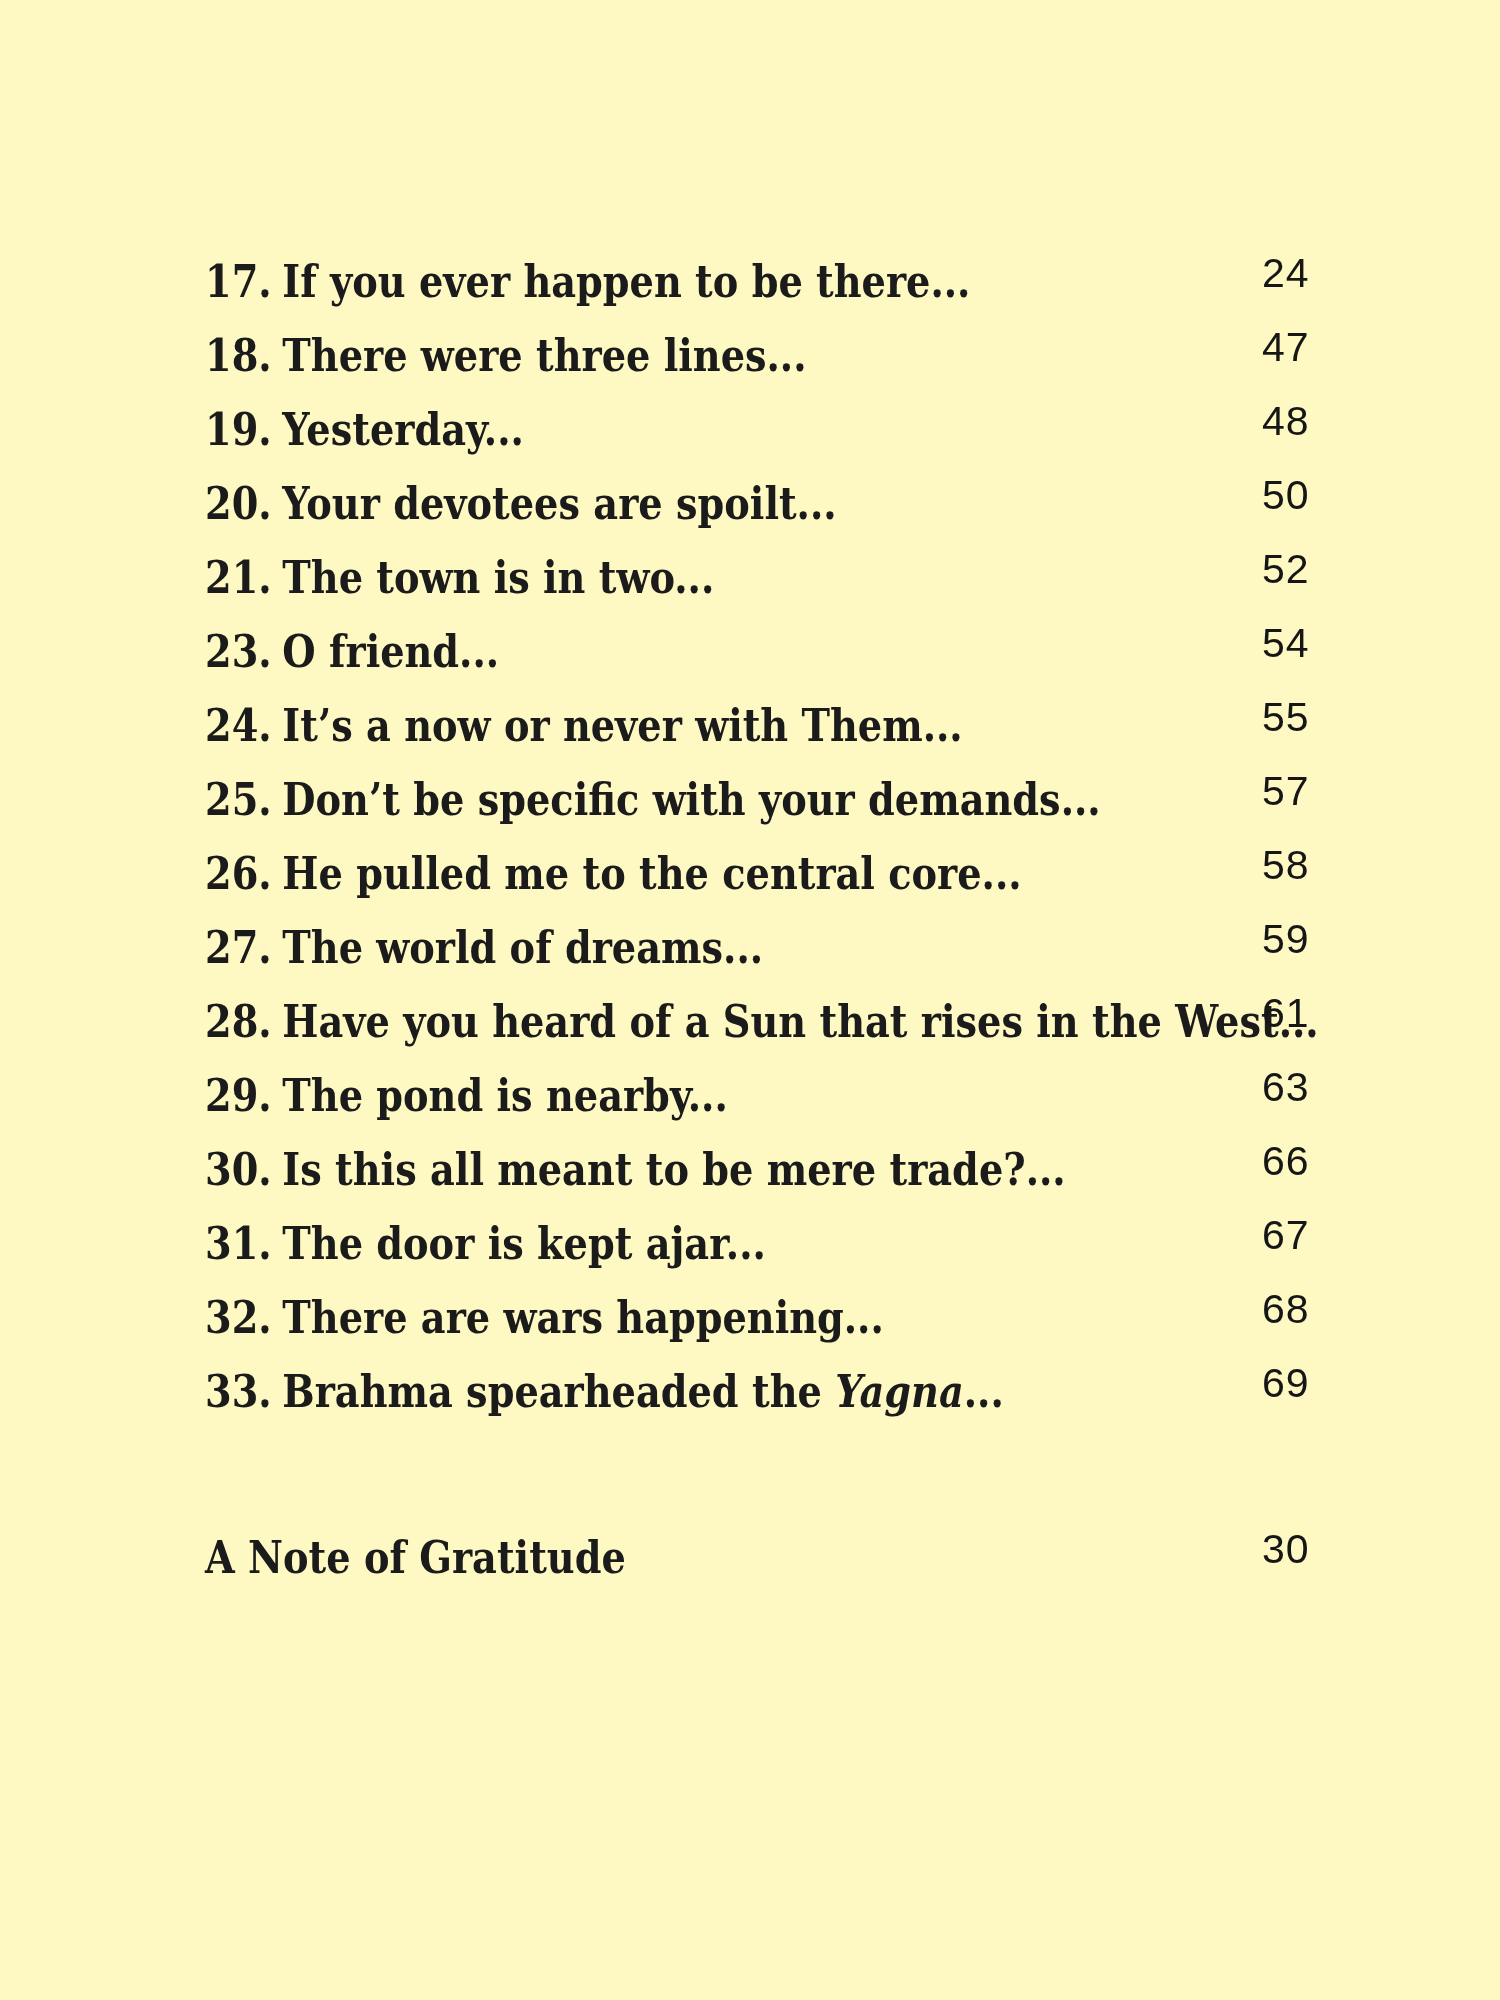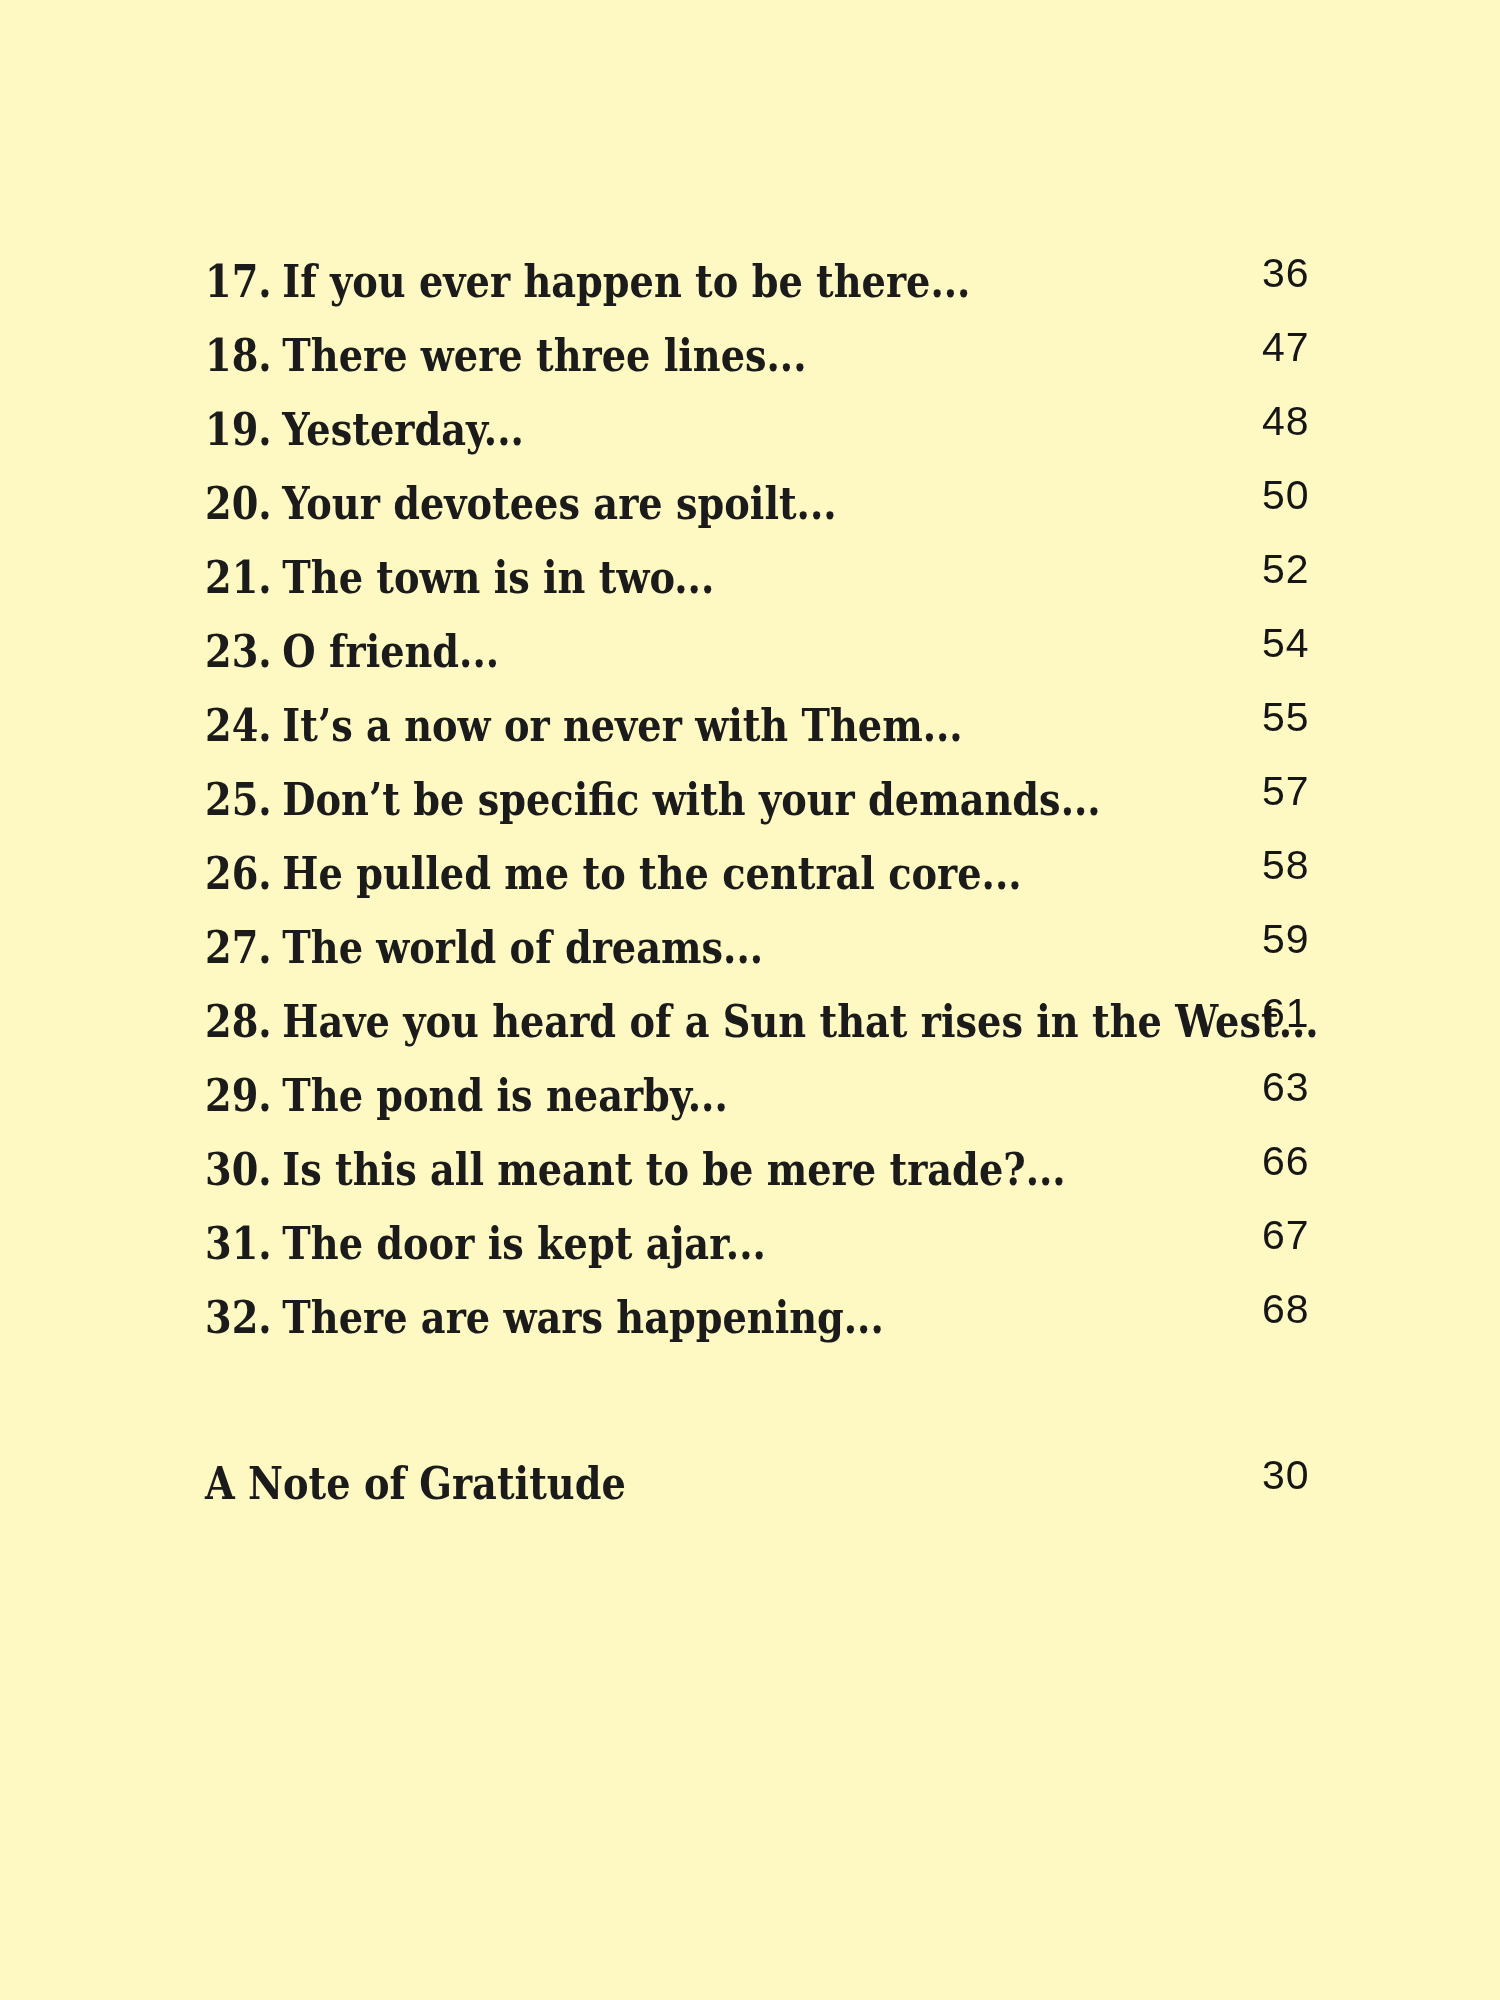--- a/index.html
+++ b/index.html
@@ -49,21 +49,21 @@
   .note-row { margin-top: 92px; }
 </style>
 </head>
 <body>
 
 <div class="page">
   <div class="toc">
     <div id="toc-rows">
         <div class="toc-row">
           <span class="toc-title"><span class="num">17.</span><span>If you ever happen to be there...</span></span>
-          <span class="toc-page">36</span>
+          <span class="toc-page">24</span>
         </div>
         <div class="toc-row">
           <span class="toc-title"><span class="num">18.</span><span>There were three lines...</span></span>
           <span class="toc-page">47</span>
         </div>
         <div class="toc-row">
           <span class="toc-title"><span class="num">19.</span><span>Yesterday...</span></span>
           <span class="toc-page">48</span>
         </div>
         <div class="toc-row">
@@ -107,19 +107,23 @@
           <span class="toc-page">66</span>
         </div>
         <div class="toc-row">
           <span class="toc-title"><span class="num">31.</span><span>The door is kept ajar...</span></span>
           <span class="toc-page">67</span>
         </div>
         <div class="toc-row">
           <span class="toc-title"><span class="num">32.</span><span>There are wars happening...</span></span>
           <span class="toc-page">68</span>
         </div>
+        <div class="toc-row">
+          <span class="toc-title"><span class="num">33.</span><span>Brahma spearheaded the </span><span class="ital">Yagna</span><span>...</span></span>
+          <span class="toc-page">69</span>
+        </div>
       </div>
     <div class="toc-row note-row">
       <span class="toc-title">A Note of Gratitude</span>
       <span class="toc-page">30</span>
     </div>
   </div>
 </div>
 
 </body></html>

